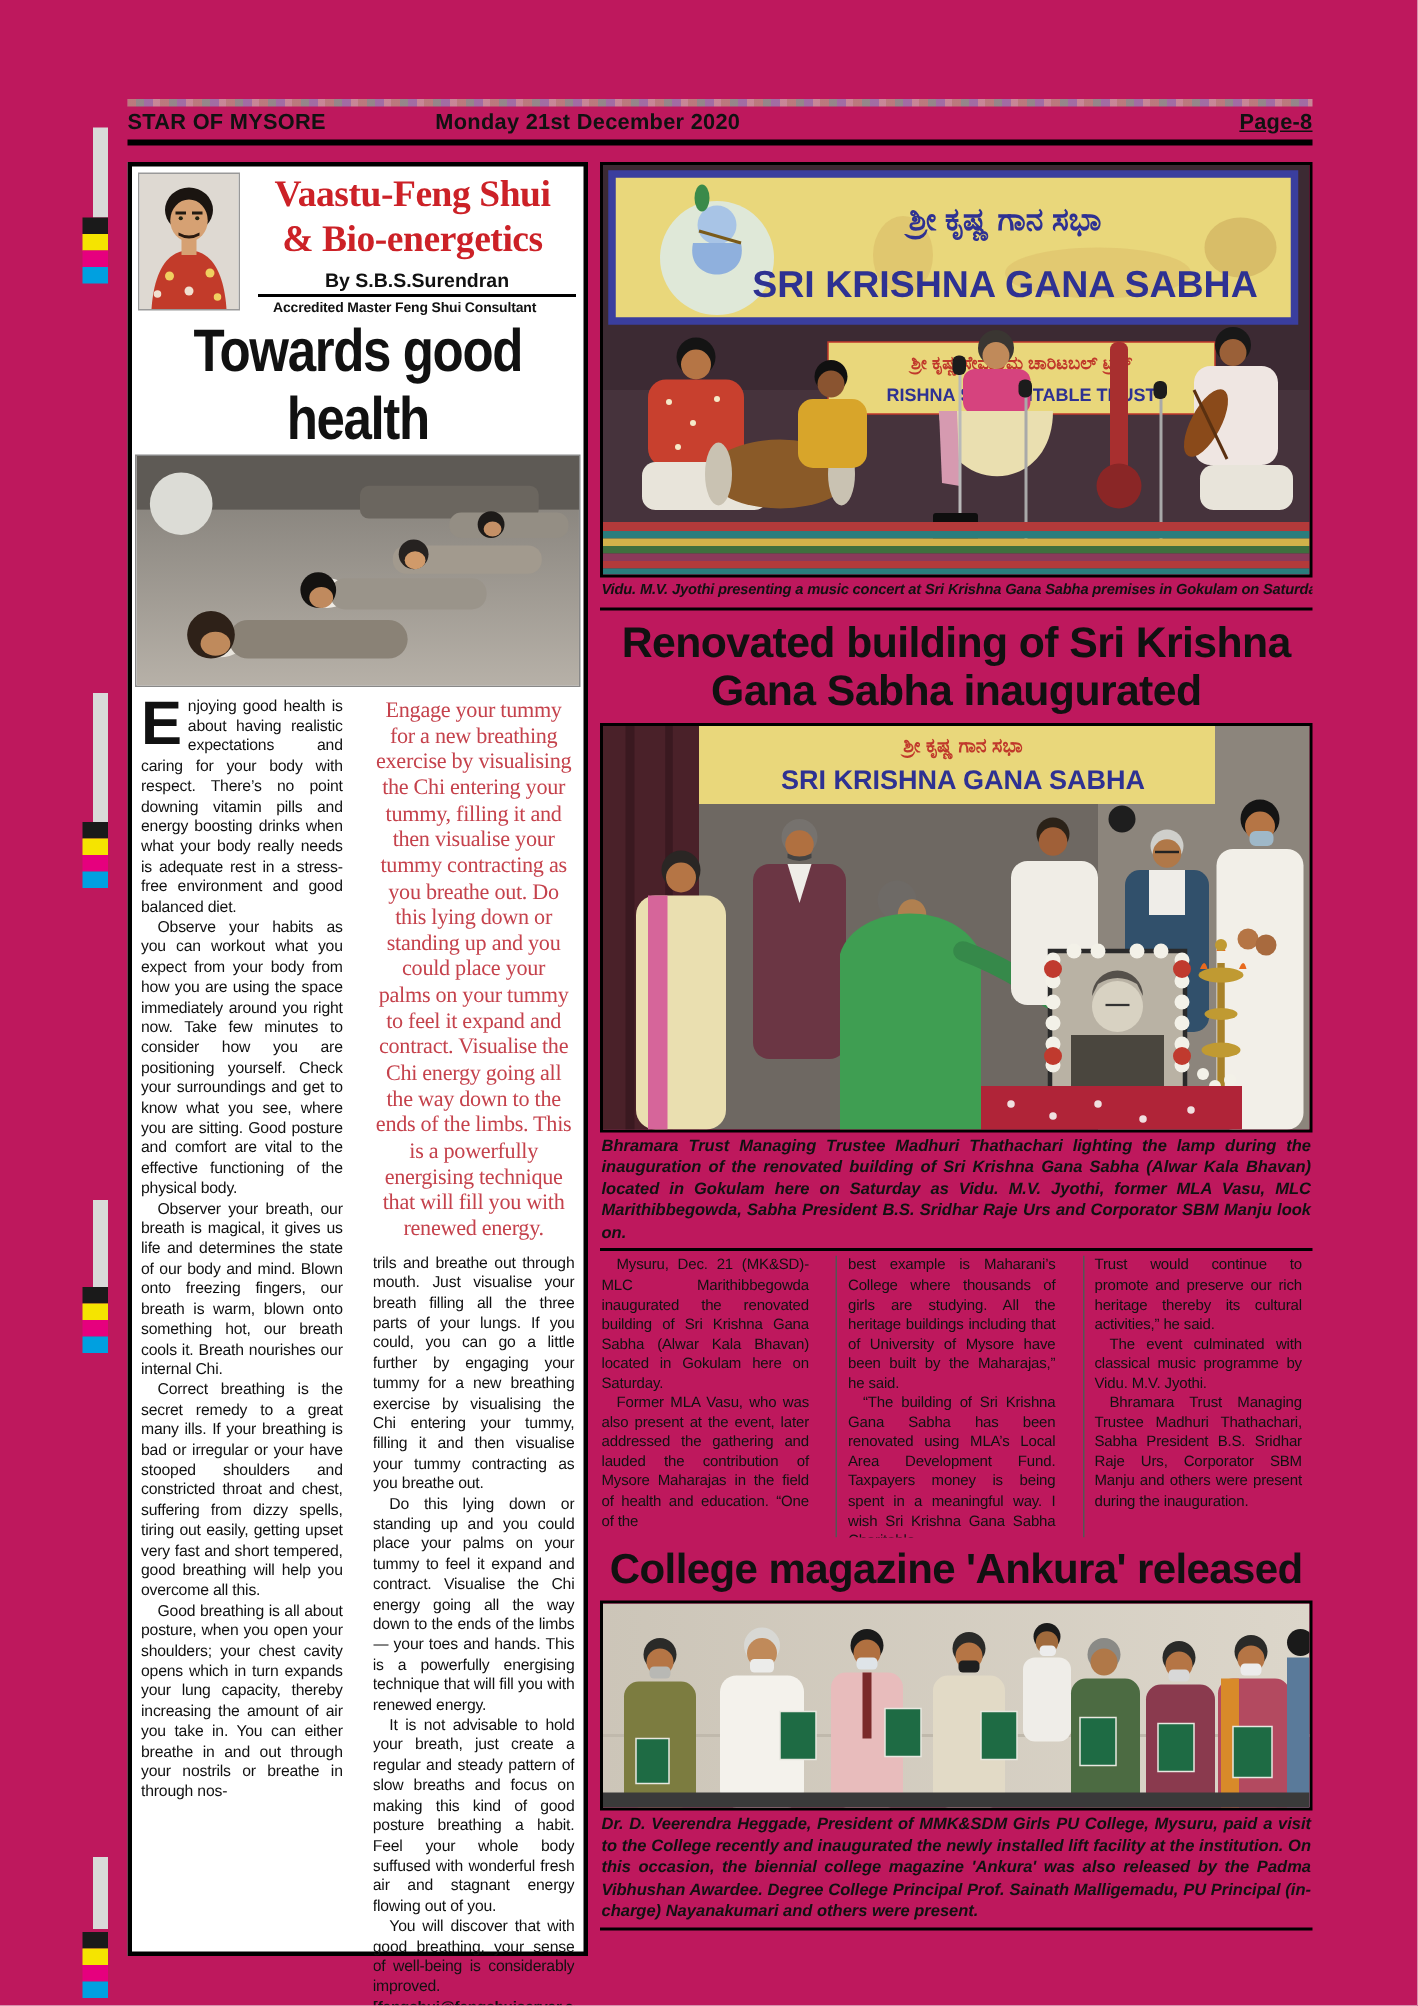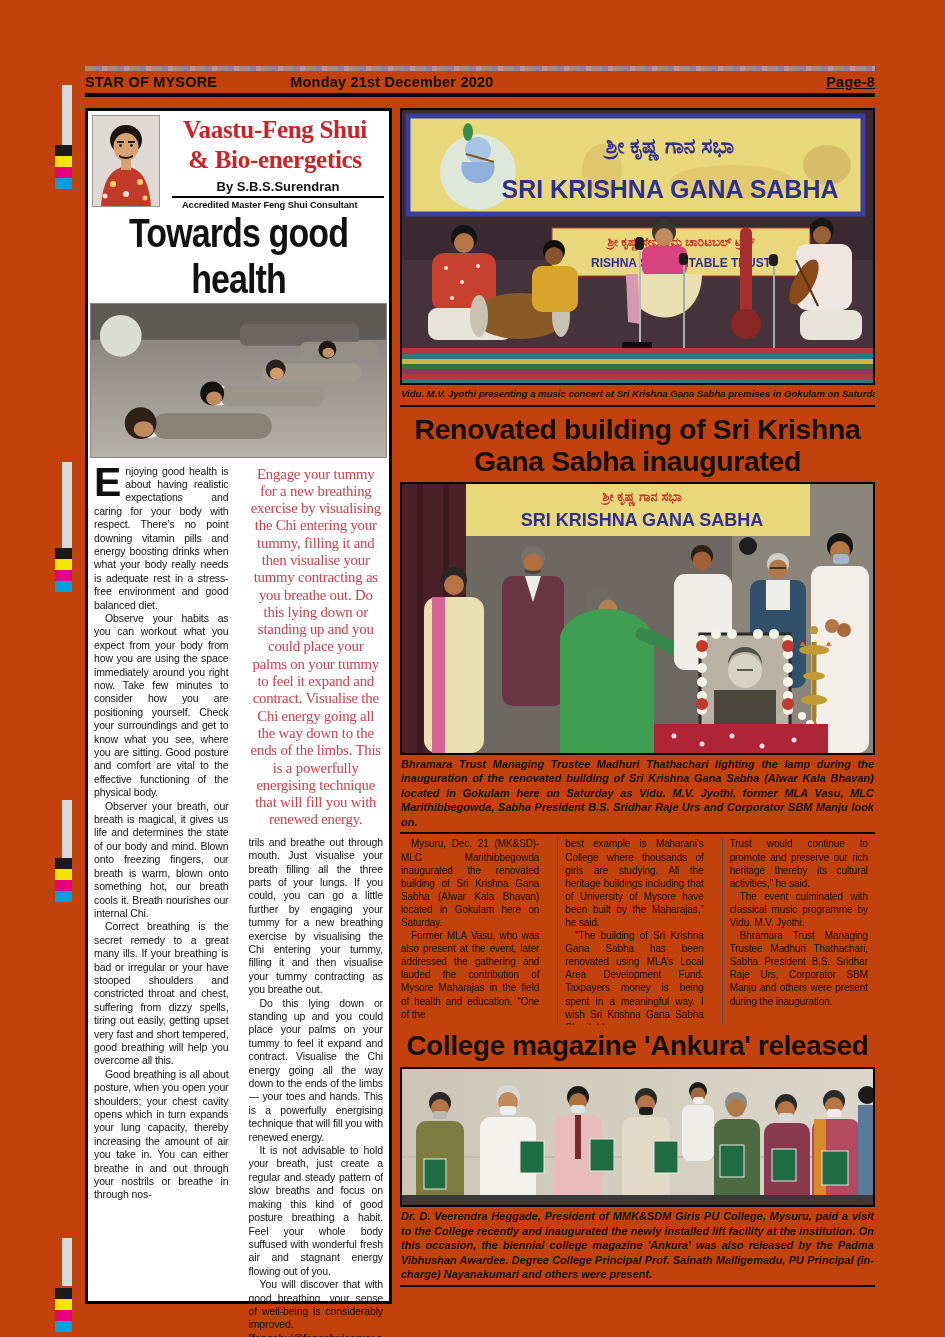--- a/index.html
+++ b/index.html
@@ -1,16 +1,16 @@
 <!DOCTYPE html>
 <html><head>
 <meta charset="utf-8">
 <style>
   html,body{margin:0;padding:0;background:#e9e9e9;}
-  .page{position:relative;width:945px;height:1337px;background:#c2410c;margin:0 auto;
+  .page{position:relative;width:945px;height:1337px;background:#be185d;margin:0 auto;
         font-family:"Liberation Sans",sans-serif;color:#111;overflow:hidden;}
 
   
   .graybar{position:absolute;left:62px;width:10px;background:#d9d9d9;}
   .sw{position:absolute;left:55px;width:17px;height:11px;}
   .sw.k{background:#1a1a1a}.sw.y{background:#f5e400}.sw.m{background:#e6007e}.sw.c{background:#00a0e0}
 
   .topstrip{position:absolute;left:85px;top:66px;width:790px;height:5px;opacity:.75;
     background:repeating-linear-gradient(90deg,#b98,#b98 6px,#8a9 6px,#8a9 11px,#98b 11px,#98b 17px,#caa 17px,#caa 22px);}
 

